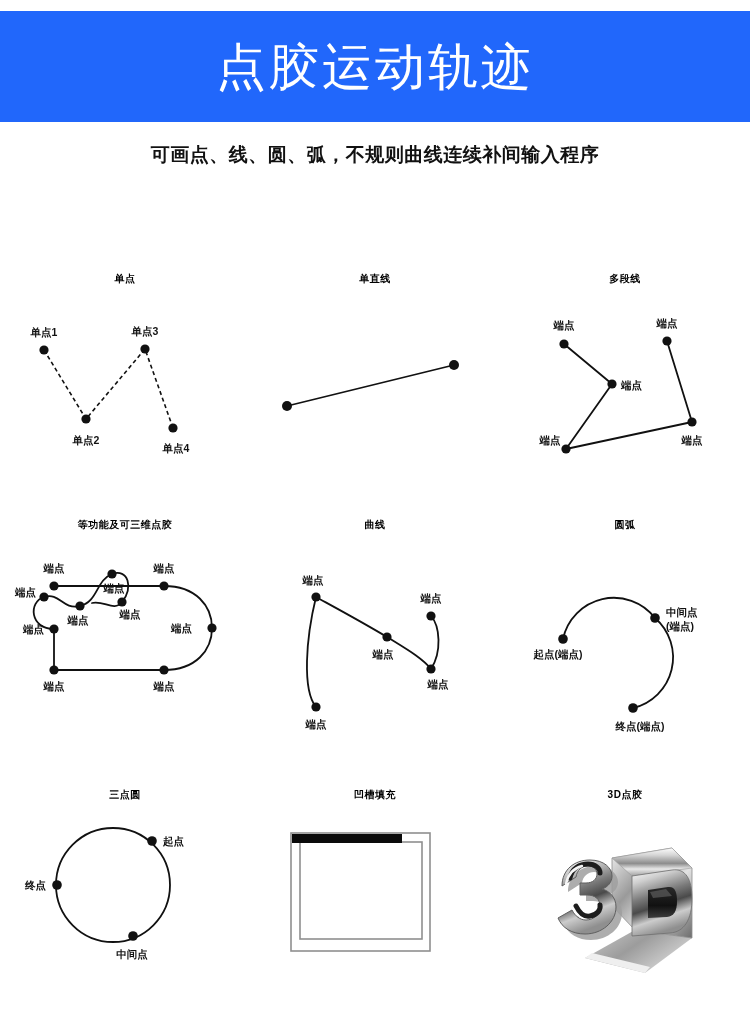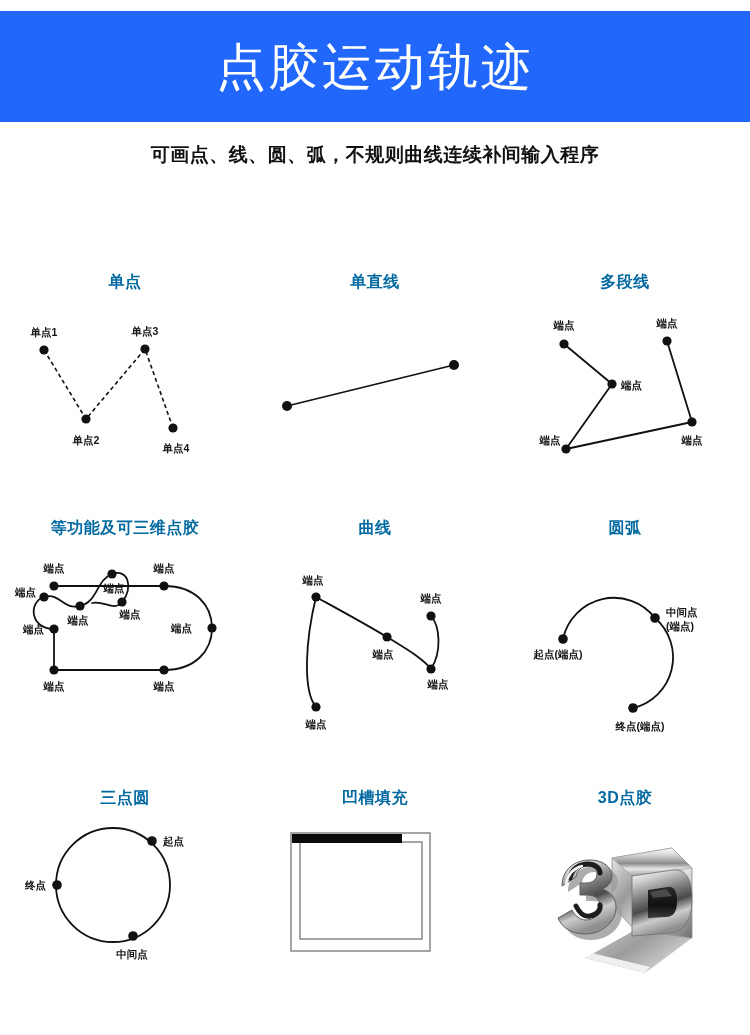--- a/index.html
+++ b/index.html
@@ -56,23 +56,23 @@
   .cell {
     position: absolute;
     width: 250px;
   }
   .cell-title {
     position: absolute;
     left: 0;
     top: 0;
     width: 250px;
     text-align: center;
-    font-size: 16px;
+    font-size: 10px;
     font-weight: 700;
-    color: #0369a1;
+    color: #000000;
     letter-spacing: 0.5px;
   }
   .fig {
     position: absolute;
     left: 0;
     top: 22px;
     width: 250px;
   }
   svg { display: block; overflow: visible; }
 

